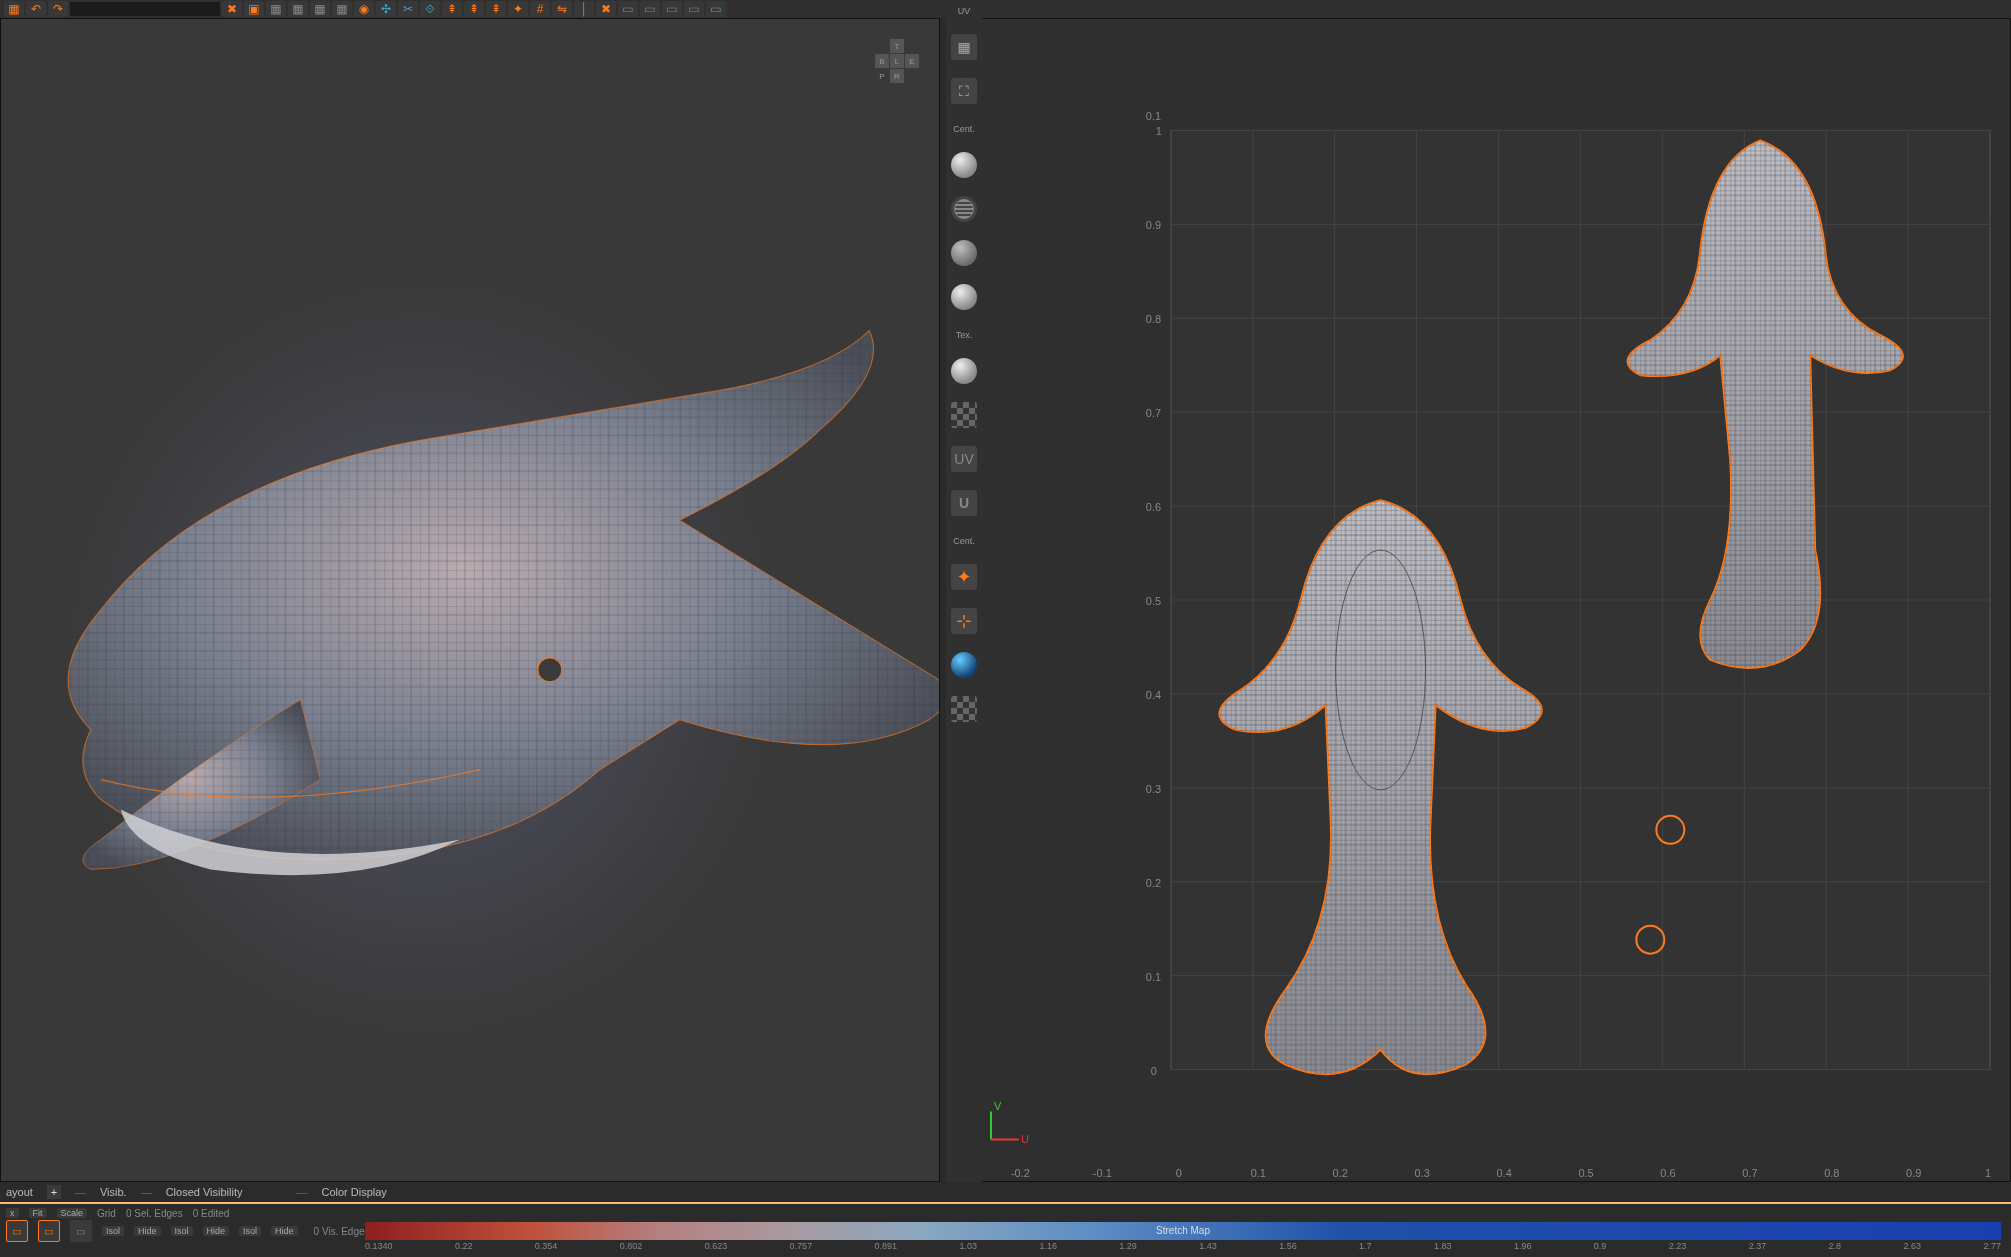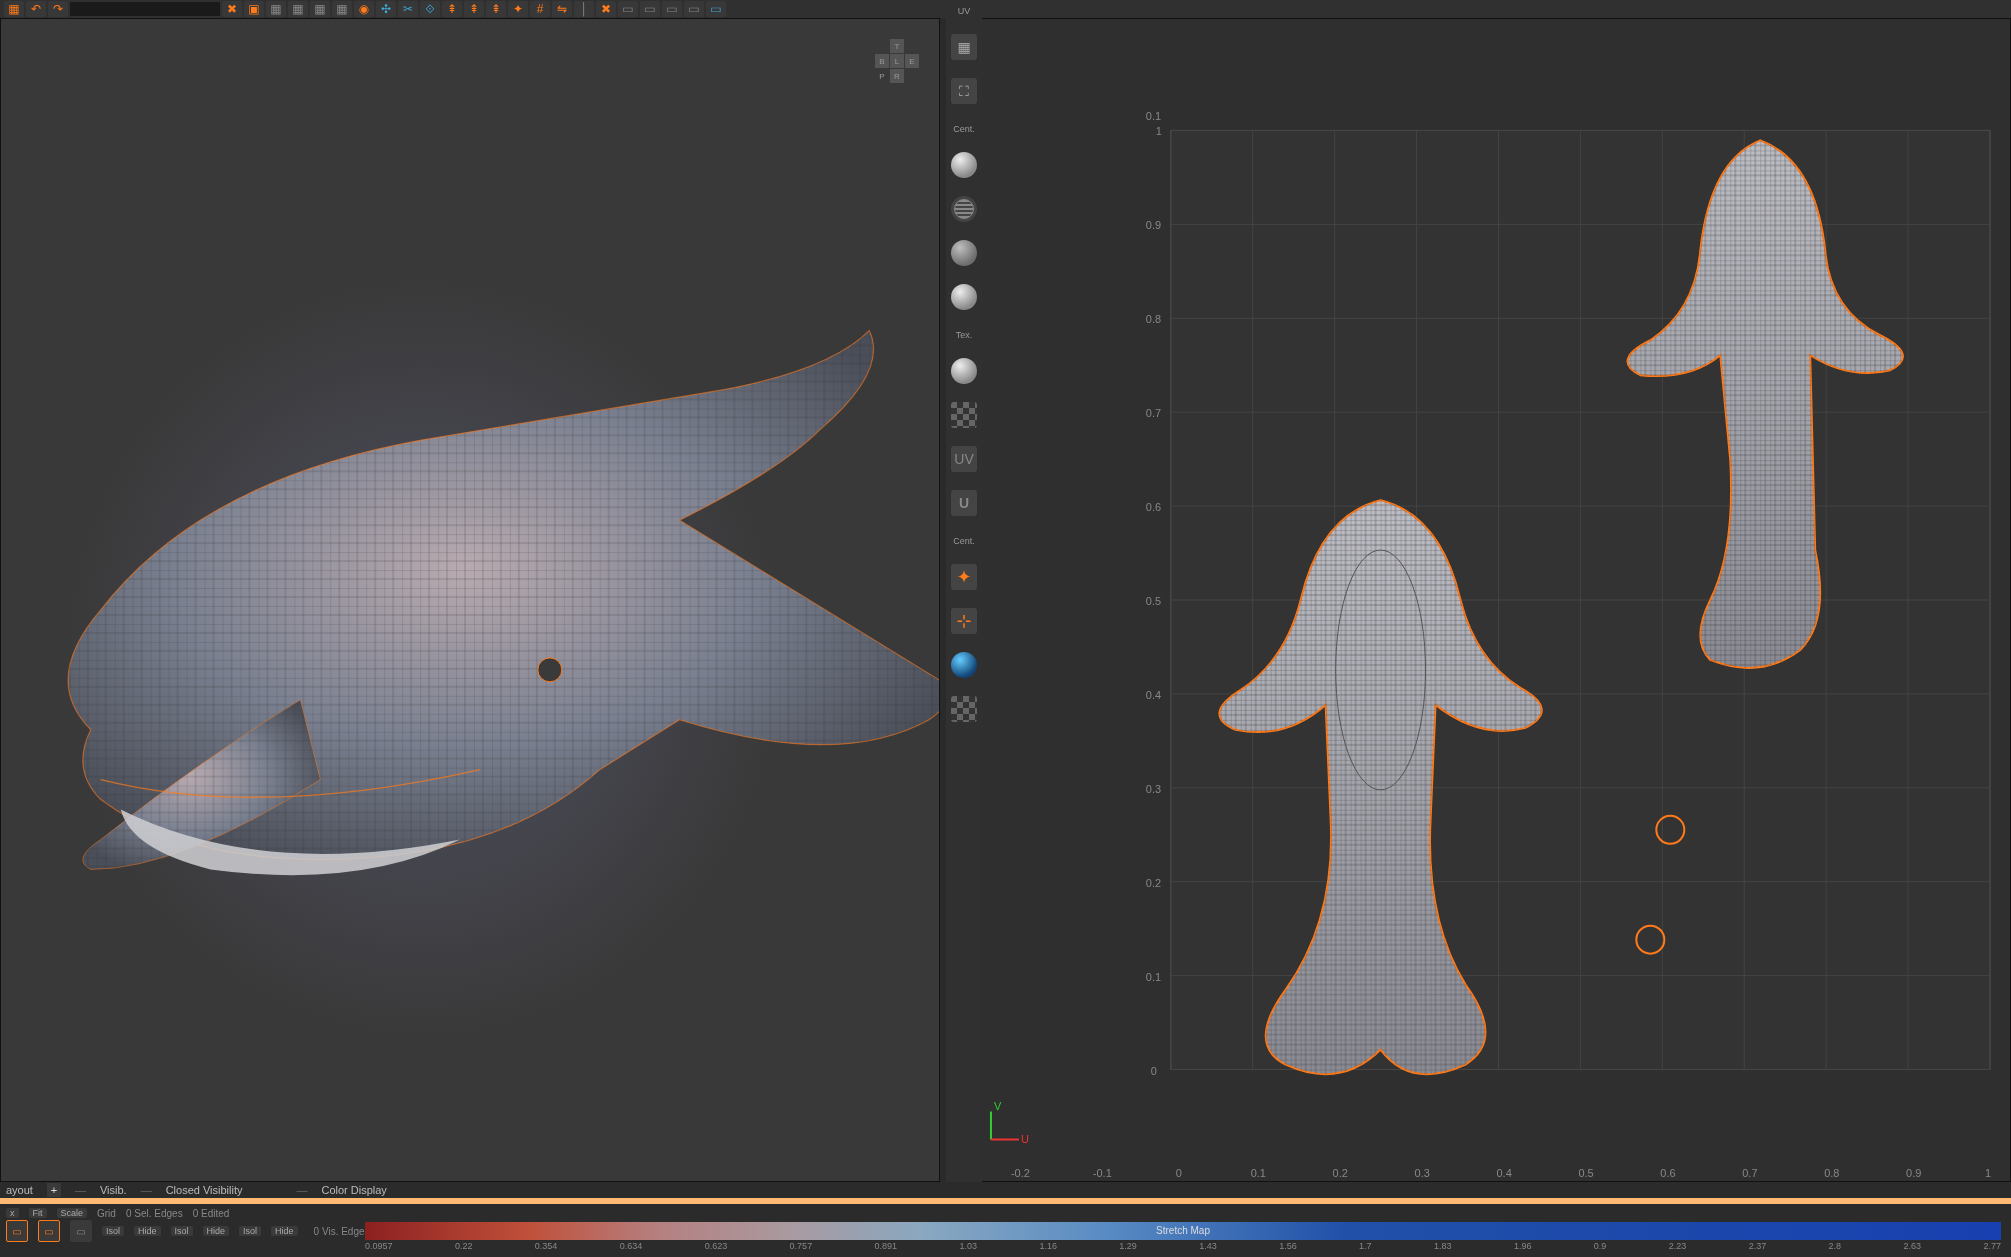--- a/index.html
+++ b/index.html
@@ -39,21 +39,21 @@
 .mt-btn.check { background: repeating-conic-gradient(#333 0 90deg,#666 90deg 180deg); border-radius:3px; background-size:12px 12px; }
 .mt-btn.orange-dot { color:#ff7a1a; font-size:18px; }
 .mt-btn.blue-orb { background: radial-gradient(circle at 35% 30%,#6cf,#147 70%); border-radius:50%; }
 
 
 .uvport { position:absolute; inset:0; background:#2f2f2f; }
 .uvport svg { position:absolute; inset:0; width:100%; height:100%; }
 
 
 .bottom { position:absolute; left:0; right:0; bottom:0; height:75px; background:#2b2b2b; }
-.botrow1 { display:flex; align-items:center; height:22px; padding:0 6px; gap:14px; border-bottom:6px solid #fdba74; }
+.botrow1 { display:flex; align-items:center; height:22px; padding:0 6px; gap:14px; border-bottom:2px solid #fdba74; }
 .botrow2 { display:flex; align-items:center; height:18px; padding:0 6px; gap:10px; font-size:10px; color:#888; }
 .botrow3 { display:flex; align-items:center; height:18px; padding:0 6px; gap:10px; font-size:10px; color:#888; }
 .bot-gradient-row { position:absolute; left:365px; right:10px; top:40px; height:30px; display:flex; flex-direction:column; }
 .stretch-bar { height:20px; background: linear-gradient(90deg,#8c2020 0%,#c0503a 10%,#b58080 18%,#a99aa0 26%,#8aa8c0 34%,#5a8cc4 45%,#2050a8 60%,#1840b0 100%); position:relative; }
 .stretch-bar-lbl { position:absolute; top:3px; left:50%; transform:translateX(-50%); font-size:10px; color:#ddd; }
 .tick-row { display:flex; justify-content:space-between; font-size:9px; color:#888; padding:1px 0; }
 
 .blabel { font-size:11px; color:#bbb; }
 .bbtn { font-size:10px; color:#aaa; padding:1px 6px; background:#3a3a3a; border-radius:2px; cursor:pointer; }
 .bbtn.small { padding:0 4px; font-size:9px; }
@@ -294,24 +294,24 @@
     <span style="margin-left:6px">0 Vis. Edges</span>
     <span>0 Hidden</span>
     <span>0 Closed</span>
   </div>
 
   <div class="bot-gradient-row">
     <div class="stretch-bar">
       <span class="stretch-bar-lbl">Stretch Map</span>
     </div>
     <div class="tick-row">
-      <span>0.0957</span>
+      <span>0.1340</span>
         <span>0.22</span>
         <span>0.354</span>
-        <span>0.634</span>
+        <span>0.802</span>
         <span>0.623</span>
         <span>0.757</span>
         <span>0.891</span>
         <span>1.03</span>
         <span>1.16</span>
         <span>1.29</span>
         <span>1.43</span>
         <span>1.56</span>
         <span>1.7</span>
         <span>1.83</span>

